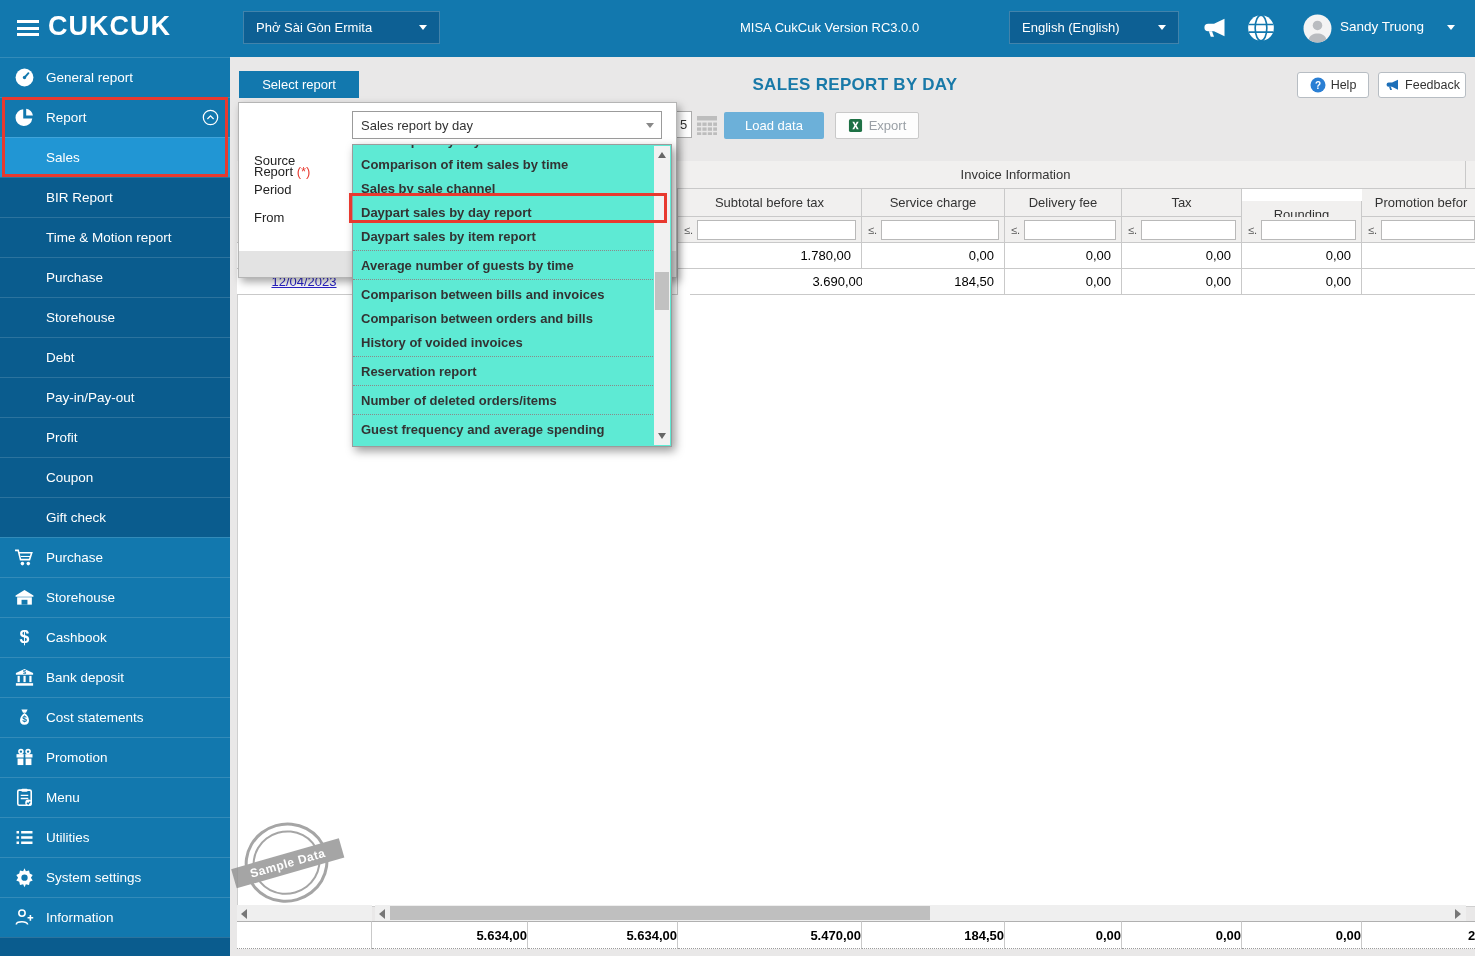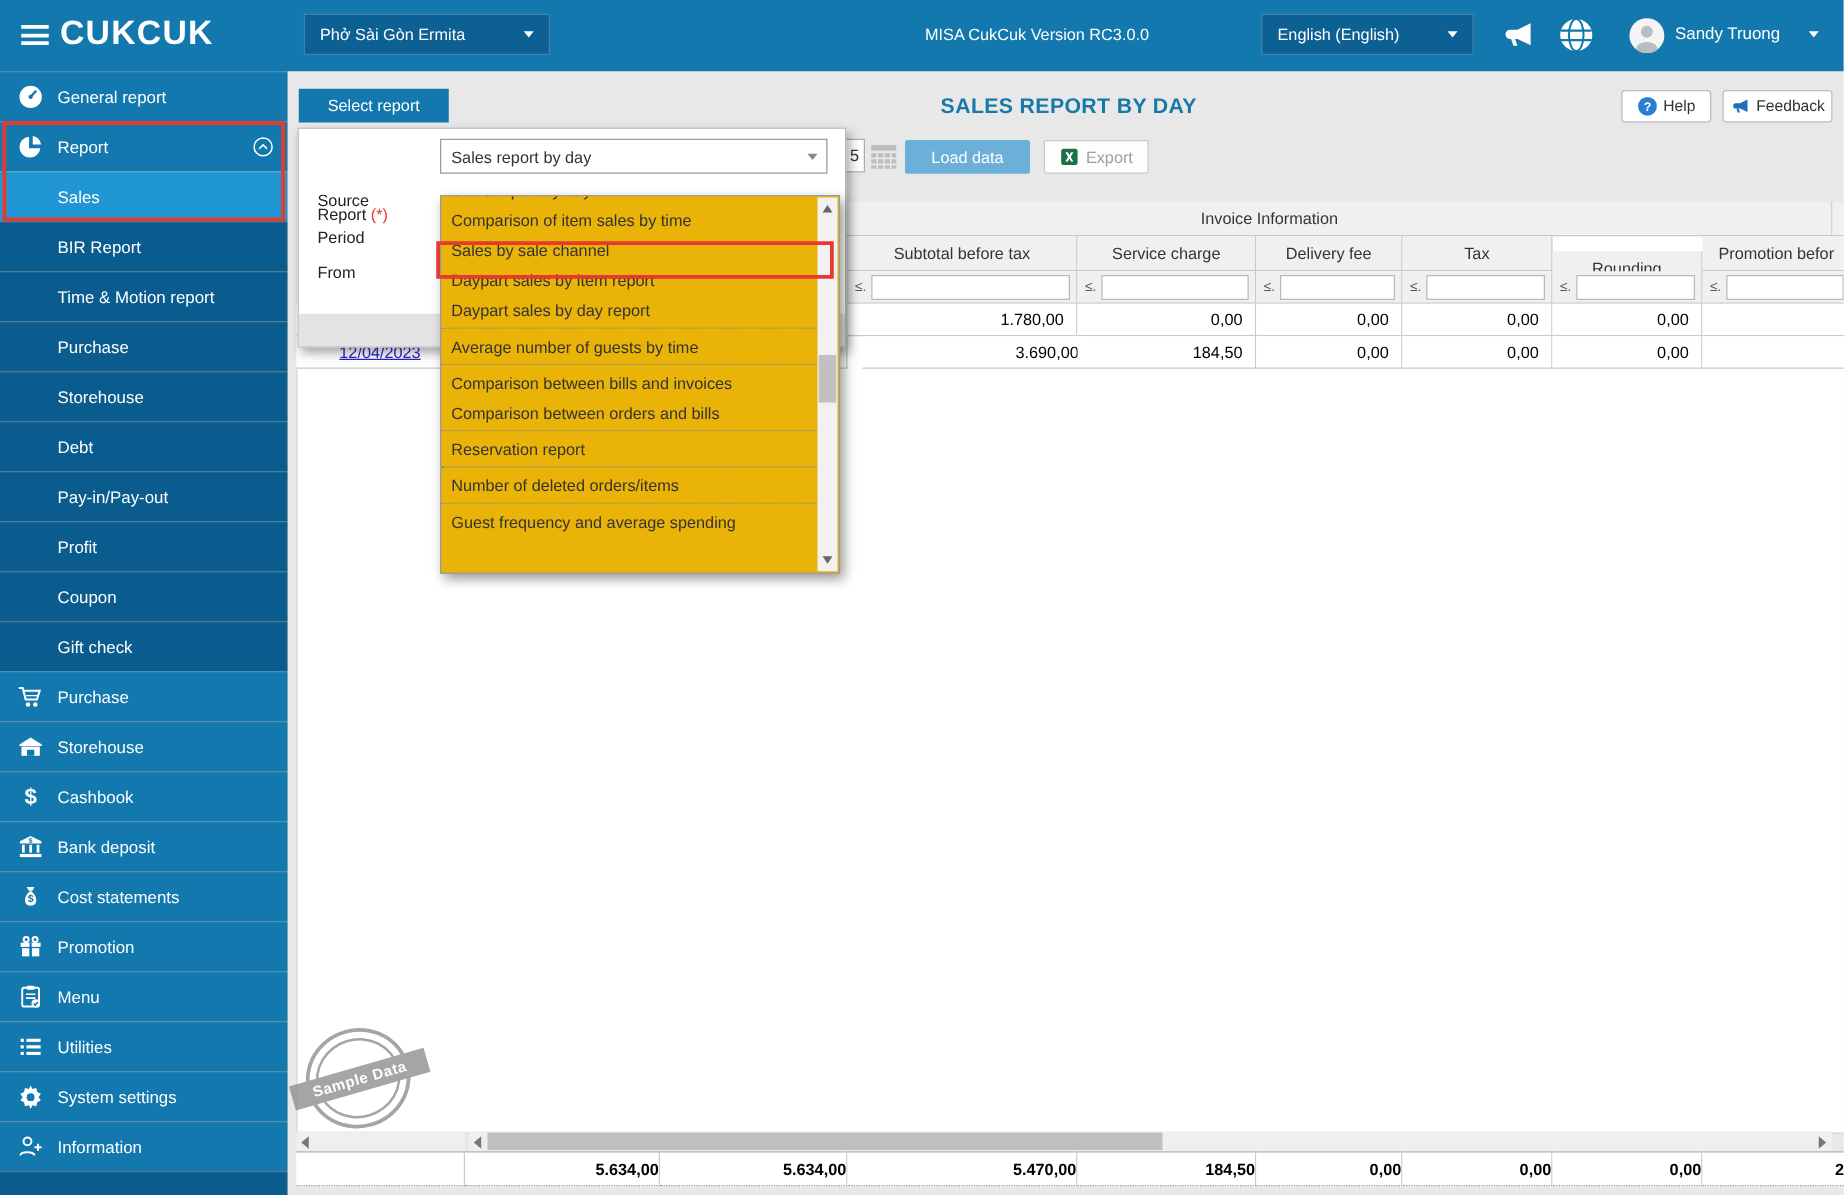--- a/index.html
+++ b/index.html
@@ -76,22 +76,22 @@
   
   .panel { position:absolute; left:238px; top:102px; width:439px; height:176px; background:#fff;
            border:1px solid #b5b5b5; box-shadow:3px 4px 8px rgba(0,0,0,.35); z-index:40; }
   .panel-footer { position:absolute; left:0; bottom:0; width:100%; height:26px; background:#e3e3e3; }
   .p-label { position:absolute; left:15px; font-size:13px; color:#222; }
   .req { color:#e8392f; }
   .combobox { position:absolute; left:352px; top:111px; width:310px; height:28px; background:#fff; border:1px solid #9b9b9b;
               display:flex; align-items:center; font-size:13px; color:#333; padding-left:8px; cursor:pointer; z-index:45; }
   .combobox .arr { position:absolute; right:7px; width:0; height:0; border-left:4px solid transparent;
                    border-right:4px solid transparent; border-top:5px solid #888; }
-  .droplist { position:absolute; left:352px; top:156px; width:320px; height:303px; background:#eab308; border:1px solid #9b9b9b;
-              box-shadow:3px 4px 9px rgba(0,0,0,.4); overflow:hidden; z-index:50; }
+  .droplist { position:absolute; left:352px; top:144px; width:320px; height:303px; background:#5eead4; border:1px solid #9b9b9b;
+              box-shadow:3px 4px 9px rgba(0,0,0,.4); overflow:hidden; z-index:50;font-weight:bold; }
   .dl-items { position:absolute; left:0; top:-16px; width:302px; }
   .dl-item { height:24px; line-height:24px; padding-left:8px; font-size:13px; color:#333; white-space:nowrap; cursor:pointer; }
   .dl-sep { border-top:1px dotted #8a8a8a; height:4px; margin-top:1px; }
   .dl-scroll { position:absolute; right:1px; top:1px; width:16px; height:299px; background:#f1f1f1; }
   .dl-arrow { position:absolute; left:4px; width:0; height:0; border-left:4px solid transparent; border-right:4px solid transparent; }
   .dl-arrow.up { top:6px; border-bottom:6px solid #666; }
   .dl-arrow.down { bottom:6px; border-top:6px solid #666; }
   .dl-thumb { position:absolute; left:1px; top:126px; width:14px; height:38px; background:#c1c1c1; }
 
   
@@ -440,27 +440,28 @@
 
   <div class="combobox">
     <span>Sales report by day</span>
     <span class="arr"></span>
   </div>
   <div class="droplist">
     <div class="dl-items" id="droplist-items">
         <div class="dl-item">Sales report by day</div>
         <div class="dl-item">Comparison of item sales by time</div>
         <div class="dl-item">Sales by sale channel</div>
+        <div class="dl-item">Daypart sales by day report</div>
         <div class="dl-item">Daypart sales by item report</div>
-        <div class="dl-item">Daypart sales by day report</div>
         <div class="dl-sep"></div>
         <div class="dl-item">Average number of guests by time</div>
         <div class="dl-sep"></div>
         <div class="dl-item">Comparison between bills and invoices</div>
         <div class="dl-item">Comparison between orders and bills</div>
+        <div class="dl-item">History of voided invoices</div>
         <div class="dl-sep"></div>
         <div class="dl-item">Reservation report</div>
         <div class="dl-sep"></div>
         <div class="dl-item">Number of deleted orders/items</div>
         <div class="dl-sep"></div>
         <div class="dl-item">Guest frequency and average spending</div>
       </div>
     <div class="dl-scroll">
       <div class="dl-arrow up"></div>
       <div class="dl-thumb"></div>

